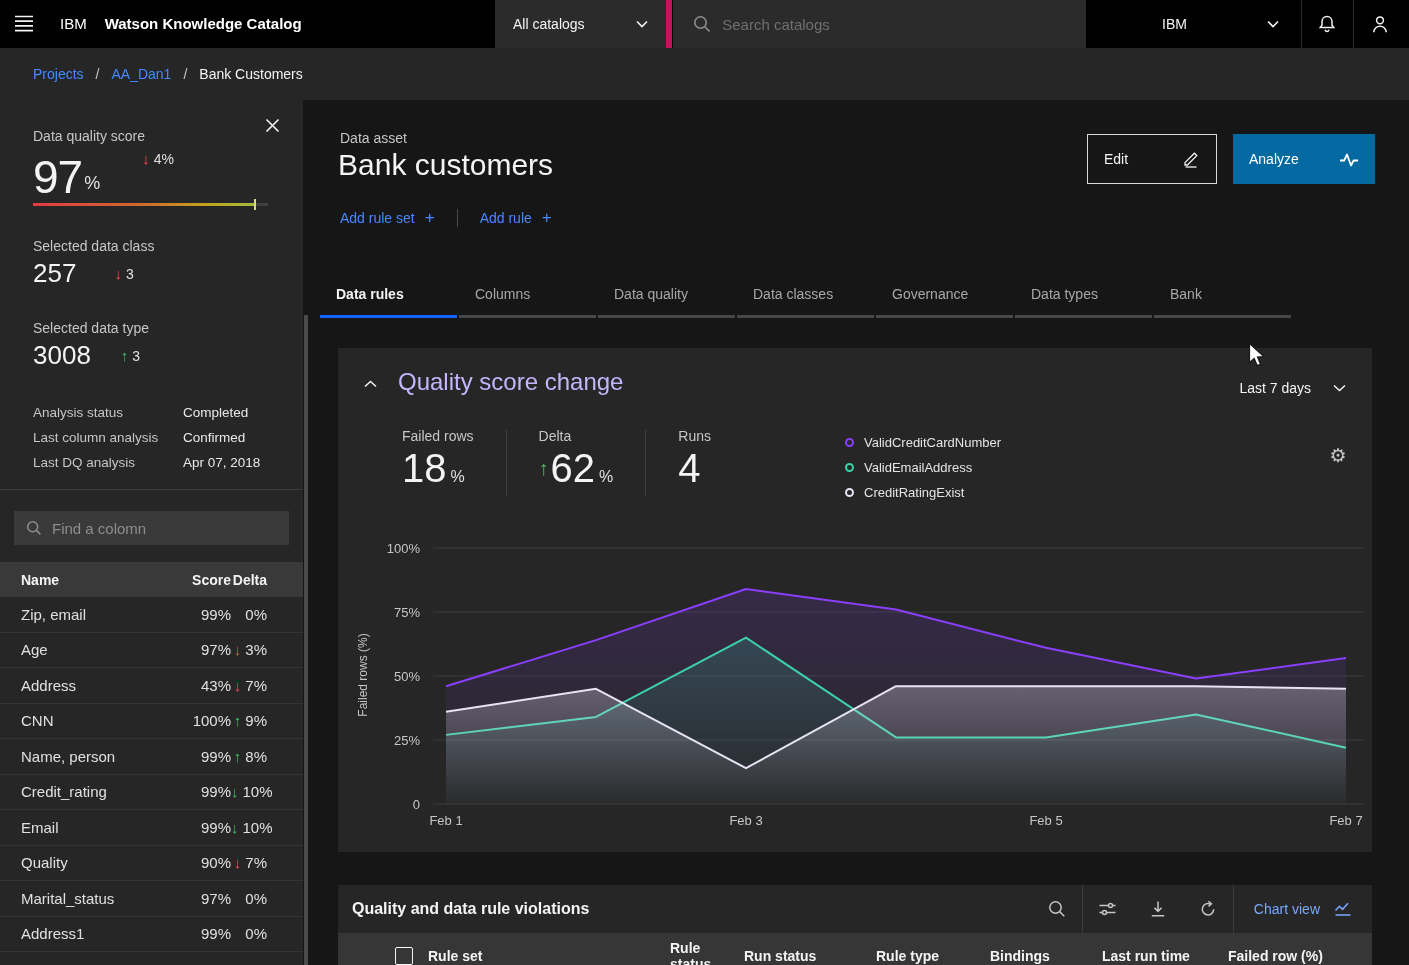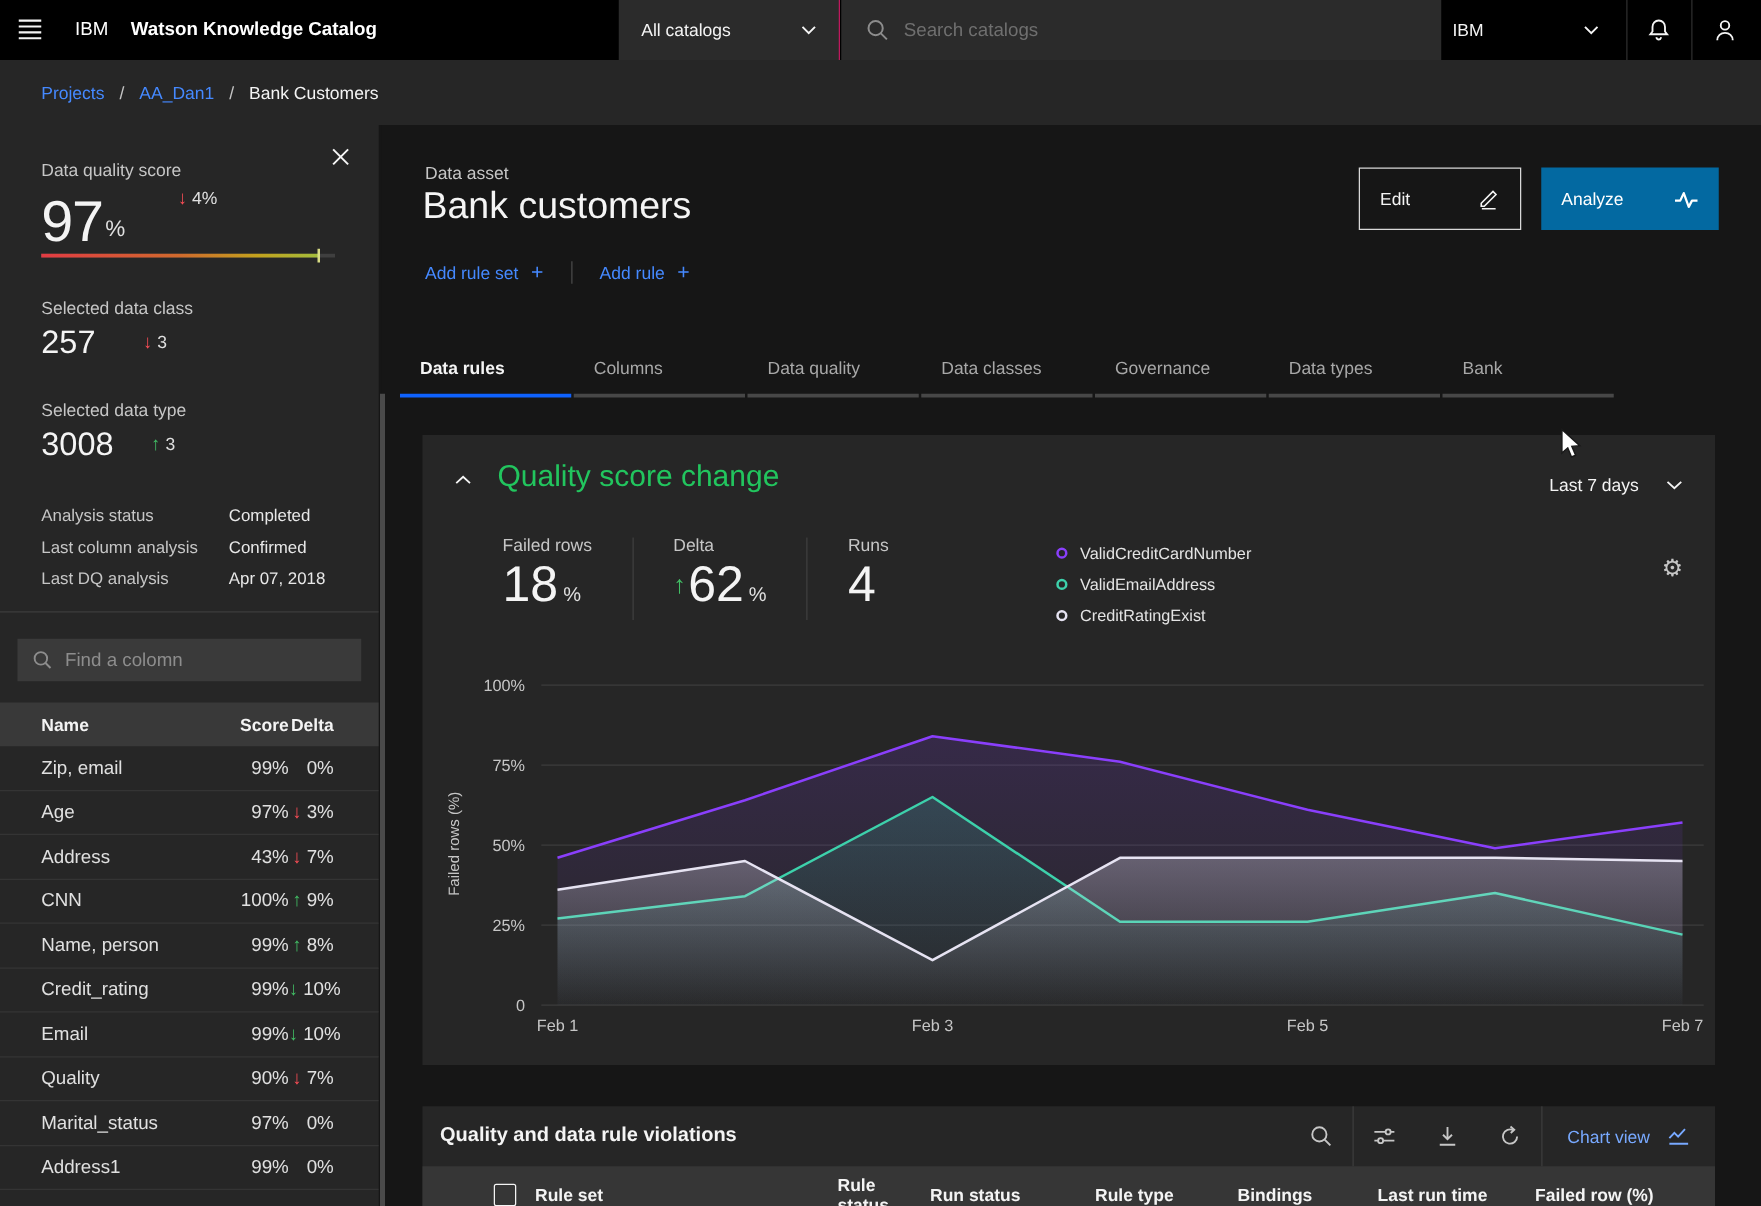--- a/index.html
+++ b/index.html
@@ -9,22 +9,22 @@
     background:#161616; color:#f4f4f4;
     font-family:"Liberation Sans", sans-serif;
     font-size:14px;
   }
   
   .header { position:absolute; left:0; top:0; width:1409px; height:48px; background:#000; z-index:5; }
   .hamburger { position:absolute; left:14px; top:13px; width:48px; height:22px; cursor:pointer; }
   .brand { position:absolute; left:60px; top:0; line-height:48px; font-size:15px; color:#fff; white-space:nowrap; }
   .brand b { font-weight:700; margin-left:18px; }
   .hseg { position:absolute; top:0; height:48px; background:#2b2b2b; display:flex; align-items:center; }
-  .seg-catalogs { left:495px; width:177px; padding:0 18px; justify-content:space-between; border-right:1px solid #be185d; cursor:pointer; }
-  .seg-search { left:673px; width:480px; padding:0 0 0 20px; }
+  .seg-catalogs { left:495px; width:177px; padding:0 18px; justify-content:space-between; border-right:6px solid #be185d; cursor:pointer; }
+  .seg-search { left:673px; width:413px; padding:0 0 0 20px; }
   .seg-search input { background:transparent; border:none; outline:none; color:#c6c6c6; font-size:15px; margin-left:12px; width:380px; font-family:"Liberation Sans",sans-serif; }
   .seg-search input::placeholder { color:#6f6f6f; }
   .seg-account { position:absolute; left:1140px; top:0; width:161px; height:48px; display:flex; align-items:center; justify-content:space-between; padding:0 22px; cursor:pointer; }
   .hdivider { position:absolute; top:0; width:1px; height:48px; background:#2e2e2e; }
   .hicon-btn { position:absolute; top:0; width:52px; height:48px; display:flex; align-items:center; justify-content:center; cursor:pointer; }
   
   .breadcrumb-bar { position:absolute; left:0; top:48px; width:1409px; height:52px; background:#262626; display:flex; align-items:center; padding-left:33px; }
   .crumb-link { color:#4589ff; cursor:pointer; }
   .crumb-sep { color:#c6c6c6; margin:0 12px; }
   .crumb-current { color:#f4f4f4; }
@@ -50,21 +50,21 @@
   .status-row { display:flex; height:25px; align-items:center; font-size:13.5px; }
   .status-row .lb { width:150px; color:#c6c6c6; }
   .status-row .vl { color:#e8e8e8; }
   .sb-divider { position:absolute; left:0; top:389px; width:303px; height:1px; background:#3c3c3c; }
   .find-box { position:absolute; left:14px; top:411px; width:275px; height:34px; background:#3a3a3a; display:flex; align-items:center; padding-left:12px; }
   .find-box input { background:transparent; border:none; outline:none; color:#c6c6c6; font-size:15px; margin-left:10px; width:220px; font-family:"Liberation Sans",sans-serif; }
   .find-box input::placeholder { color:#8d8d8d; }
   .col-table-head { position:absolute; left:0; top:462px; width:303px; height:35px; background:#393939; display:flex; align-items:center; font-weight:700; font-size:14px; color:#f4f4f4; }
   .col-table-body { position:absolute; left:0; top:497px; width:303px; }
   .srow { display:flex; align-items:center; height:35.5px; border-bottom:1px solid #343434; font-size:15px; color:#e0e0e0; cursor:pointer; }
-  .cell.name { flex:1; padding-left:33px; }
+  .cell.name { flex:1; padding-left:21px; }
   .cell.score { width:60px; text-align:right; }
   .cell.delta { width:72px; text-align:right; padding-right:36px; white-space:nowrap; }
   .col-table-head .cell.name { font-size:14px; }
   .sb-scrollbar { position:absolute; left:304px; top:315px; width:4px; height:650px; background:#4a4a4a; z-index:4; cursor:pointer; }
   
   .main { position:absolute; left:305px; top:100px; width:1104px; height:865px; background:#161616; }
   .eyebrow { position:absolute; left:35px; top:30px; color:#c6c6c6; font-size:14px; }
   .asset-title { position:absolute; left:33px; top:48px; font-size:30px; font-weight:300; color:#f4f4f4; }
   .add-links { position:absolute; left:35px; top:108px; display:flex; align-items:center; color:#4589ff; font-size:14px; }
   .add-link { display:flex; align-items:center; cursor:pointer; }
@@ -75,21 +75,21 @@
   .btn-analyze { left:928px; width:142px; background:#0369a1; color:#fff; border:none;gap:20px; }
   
   .tabs { position:absolute; left:15px; top:180px; display:flex; }
   .tab { width:137px; margin-right:2px; height:38px; position:relative; font-size:14px; color:#a8a8a8; padding:6px 0 0 16px; cursor:pointer; }
   .tab .tline { position:absolute; left:0; bottom:0; width:100%; height:3px; background:#474747; }
   .tab.active { color:#f4f4f4; font-weight:700; }
   .tab.active .tline { background:#0f62fe; }
   
   .qcard { position:absolute; left:33px; top:248px; width:1034px; height:504px; background:#262626; }
   .qcard-collapse { position:absolute; left:26px; top:32px; cursor:pointer; }
-  .qcard-title { position:absolute; left:60px; top:20px; font-size:24px; font-weight:300; color:#22c55e; }
+  .qcard-title { position:absolute; left:60px; top:20px; font-size:24px; font-weight:300; color:#c4b5fd; }
   .range-select { position:absolute; right:26px; top:32px; display:flex; align-items:center; cursor:pointer; font-size:14px; color:#f4f4f4; }
   .range-select svg { margin-left:22px; }
   .stats { position:absolute; left:64px; top:80px; display:flex; align-items:flex-start; }
   .stat { margin-right:32px; }
   .stat .slabel { color:#c6c6c6; font-size:14px; margin-bottom:2px; }
   .stat .sval { font-size:40px; font-weight:300; color:#f4f4f4; display:flex; align-items:baseline; }
   .stat .sunit { font-size:16px; margin-left:4px; color:#e0e0e0; }
   .stat .sarrow { font-size:20px; margin-right:2px; align-self:center; }
   .stat-divider { width:1px; height:66px; background:#3f3f3f; margin-right:32px; margin-top:2px; }
   .legend { position:absolute; left:507px; top:82px; }

